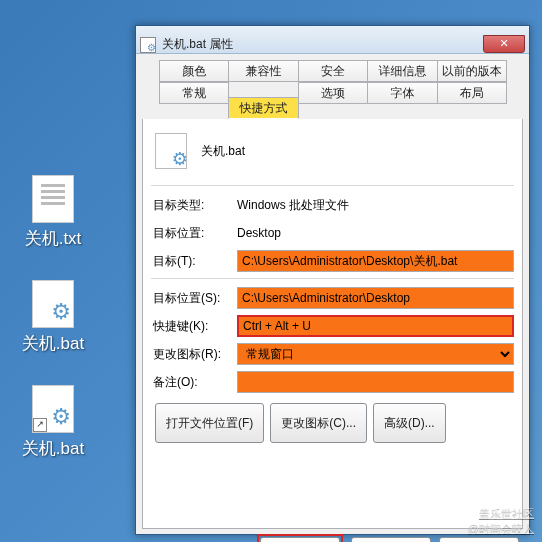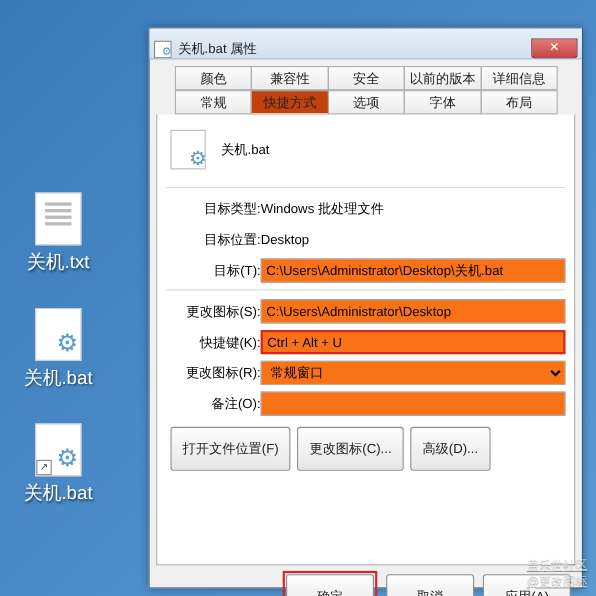--- a/index.html
+++ b/index.html
@@ -113,24 +113,25 @@
   height: 22px;
   line-height: 20px;
   text-align: center;
   background: linear-gradient(#fcfcfc, #ececec);
   border: 1px solid #aeb0b5;
   margin-right: -1px;
   font-size: 12px;
   color: #222;
 }
 .tab.active {
-  background: #c2410c;
+  background: #fde047;
   border-bottom-color: #fff;
   position: relative;
   z-index: 1;
+  margin-top: 15px;
 }
 
 .panel {
   margin: 0 6px;
   border: 1px solid #aeb0b5;
   border-top: none;
   background: #fff;
   height: 410px;
   padding: 10px 8px 8px;
 }
@@ -159,21 +160,21 @@
 .hr { border: none; border-top: 1px solid #d8d8d8; margin: 2px 0 8px; }
 
 .row {
   display: flex;
   align-items: center;
   margin: 6px 0;
   min-height: 22px;
 }
 .row .lbl {
   width: 86px;
-  text-align: right;
+  text-align: left;
   padding-left: 2px;
 }
 .row .val {
   flex: 1;
 }
 .row input[type=text], .row select {
   width: 100%;
   height: 22px;
   border: 1px solid #a8acb1;
   padding: 0 4px;
@@ -245,22 +246,22 @@
     <div class="t-icon"></div>
     <div class="title">关机.bat 属性</div>
     <div class="close-btn">✕</div>
   </div>
 
   <div class="tabrows">
     <div class="tabrow">
       <div class="tab">颜色</div>
       <div class="tab">兼容性</div>
       <div class="tab">安全</div>
+      <div class="tab">详细信息</div>
       <div class="tab">以前的版本</div>
-      <div class="tab">详细信息</div>
     </div>
     <div class="tabrow">
       <div class="tab">常规</div>
       <div class="tab active">快捷方式</div>
       <div class="tab">选项</div>
       <div class="tab">字体</div>
       <div class="tab">布局</div>
     </div>
   </div>
 
@@ -280,21 +281,21 @@
       <div class="val">Desktop</div>
     </div>
     <div class="row">
       <div class="lbl">目标(T):</div>
       <div class="val"><input type="text" value="C:\Users\Administrator\Desktop\关机.bat" style=""></div>
     </div>
 
     <hr class="hr">
 
     <div class="row">
-      <div class="lbl">更改图标(S):</div>
+      <div class="lbl">目标位置(S):</div>
       <div class="val"><input type="text" value="C:\Users\Administrator\Desktop" style=""></div>
     </div>
     <div class="row">
       <div class="lbl">快捷键(K):</div>
       <div class="val"><input type="text" class="highlight" value="Ctrl + Alt + U" style=""></div>
     </div>
     <div class="row">
       <div class="lbl">更改图标(R):</div>
       <div class="val">
         <select>
@@ -318,14 +319,14 @@
     <span class="highlight-wrap">
       <button class="btn">确定</button>
     </span>
     <button class="btn">取消</button>
     <button class="btn">应用(A)</button>
   </div>
 </div>
 
 <div class="watermark">
   <div>盖乐世社区</div>
-  <div>@更改图标</div>
+  <div>@时间会咬人</div>
 </div>
 
 </body></html>

